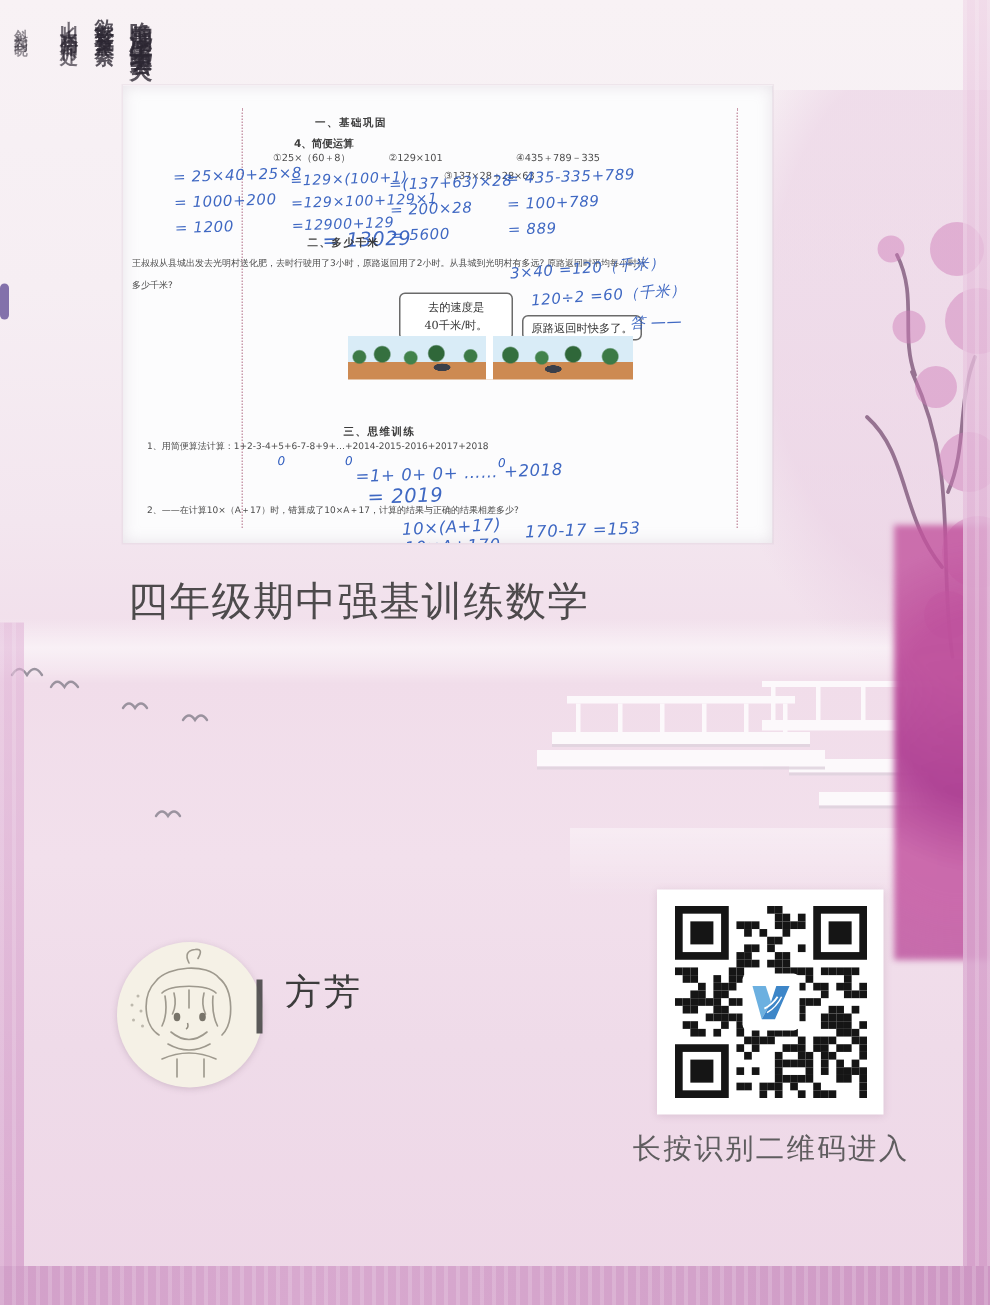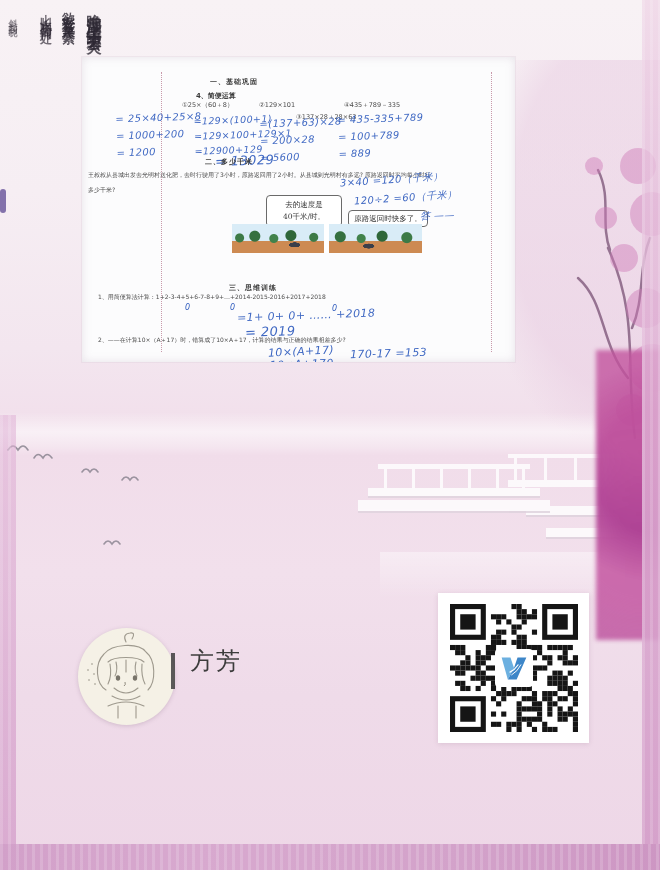--- a/index.html
+++ b/index.html
@@ -203,20 +203,21 @@
     <span class="mark" style="left:148px;top:246px">0</span>
     <span class="mark" style="left:250px;top:247px">0</span>
     <div class="hw" style="left:155px;top:250px;font-size:11px">=1+ 0+ 0+ …… +2018</div>
     <div class="hw big" style="left:163px;top:266px">= 2019</div>
     <div class="pr" style="left:16px;top:279px;font-size:6px">2、——在计算10×（A＋17）时，错算成了10×A＋17，计算的结果与正确的结果相差多少?</div>
     <div class="hw" style="left:186px;top:286px;font-size:11px;transform:rotate(-3deg)">10×(A+17)</div>
     <div class="hw" style="left:178px;top:299px;font-size:11px">=10×A+170</div>
     <div class="hw" style="left:268px;top:288px;font-size:11px">170-17 =153</div>
   </div>
 
+  <div class="abs" id="title">四年级期中强基训练数学</div>
 
   <div class="abs" id="avatar">
     <svg width="97" height="97" viewBox="0 0 97 97">
       <g stroke="#8f8a7e" fill="none" stroke-width="1.1" opacity="0.85" stroke-linecap="round">
         <path d="M28,62 C18,56 16,36 26,26 C34,16 60,14 68,24 C78,32 78,54 70,62"></path>
         <path d="M30,34 C36,28 60,28 66,34"></path>
         <path d="M32,36 Q34,48 30,56"></path>
           <path d="M64,36 Q63,48 67,56"></path>
         <path d="M38,34 q2,8 -1,14"></path>
           <path d="M48,32 q0,8 0,12"></path>
@@ -455,14 +456,15 @@
       </svg>
     <div id="qr-logo">
       <svg width="30" height="30" viewBox="0 0 34 34">
         <polygon points="3,5 13,5 17,17 10,30" fill="#6cb0e0"></polygon>
         <polygon points="21,5 31,5 20,30 10,30 17,17" fill="#3d86c8"></polygon>
         <path d="M12,22 q6,-3 10,-9" stroke="#ffffff" stroke-width="1.4" fill="none"></path>
         <path d="M14,25 q7,-4 11,-12" stroke="#ffffff" stroke-width="1.1" fill="none"></path>
       </svg>
     </div>
   </div>
+  <div class="abs" id="qr-caption">长按识别二维码进入</div>
 
 </div>
 
 </body></html>

